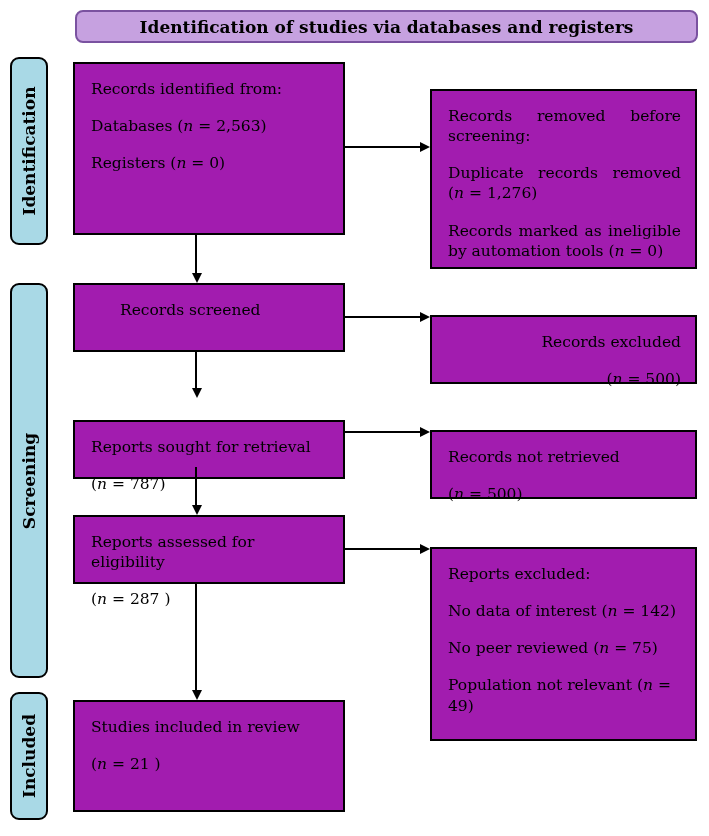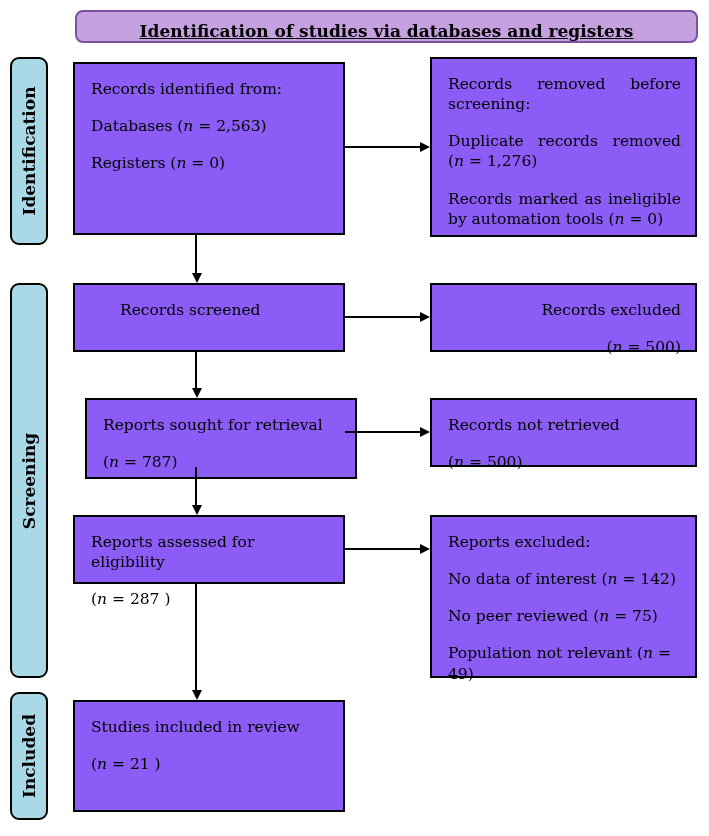--- a/index.html
+++ b/index.html
@@ -14,62 +14,61 @@
     background:#ffffff;
     font-family:"DejaVu Serif", serif;
     color:#000;
     overflow:hidden;
   }
   .header-banner{
     position:absolute;left:75px;top:10px;width:623px;height:33px;
     background:var(--header-fill);
     border:2.5px solid var(--header-border);
     border-radius:8px;
-    display:flex;align-items:flex-end;justify-content:center;
+    display:flex;align-items:center;justify-content:center;
     font-weight:bold;font-size:17px;
     box-sizing:border-box;
-    text-decoration:underline;
   }
   .stage-bar{
     position:absolute;left:10px;width:38px;
     background:var(--stage-fill);
     border:2px solid #000;
     border-radius:9px;
     box-sizing:border-box;
     display:flex;align-items:center;justify-content:center;
   }
   .stage-bar span{
     transform:rotate(-90deg);
     white-space:nowrap;
     font-weight:bold;font-size:17px;
   }
   .stage-identification{top:57px;height:188px;}
   .stage-screening{top:283px;height:395px;}
   .stage-included{top:692px;height:128px;}
   .box{
     position:absolute;
-    background:#8b5cf6;border:2px solid #000;
+    background:#a21caf;border:2px solid #000;
     box-sizing:border-box;
     padding:15px 14px 6px 16px;
     font-size:15.5px;line-height:1.3;
   }
   .box p{margin:0 0 17px;}
   .box p:last-child{margin-bottom:0;}
   .box i{font-style:italic;}
   .justify{text-align:justify;}
   .col-main{left:73px;width:272px;}
-  .col-right{left:430px;width:267px;}
+  .col-right{left:430px;width:267px;margin-top:32px;}
   .b-identified{top:62px;height:173px;}
   .b-removed{top:57px;height:180px;}
   .b-screened{top:283px;height:69px;padding-left:45px;}
   .b-excluded1{top:283px;height:69px;text-align:right;}
-  .b-sought{top:398px;height:81px;margin-left:12px;}
+  .b-sought{top:420px;height:59px;}
   .b-notretrieved{top:398px;height:69px;}
   .b-assessed{top:515px;height:69px;}
-  .b-excluded2{top:515px;height:163px;}
+  .b-excluded2{top:515px;height:194px;}
   .b-included{top:700px;height:112px;}
   .arrow-h{
     position:absolute;left:345px;width:76px;height:0;
     border-top:2px solid #000;
   }
   .arrow-h::after{
     content:"";position:absolute;right:-9px;top:-6px;
     width:0;height:0;
     border-left:10px solid #000;
     border-top:5px solid transparent;

